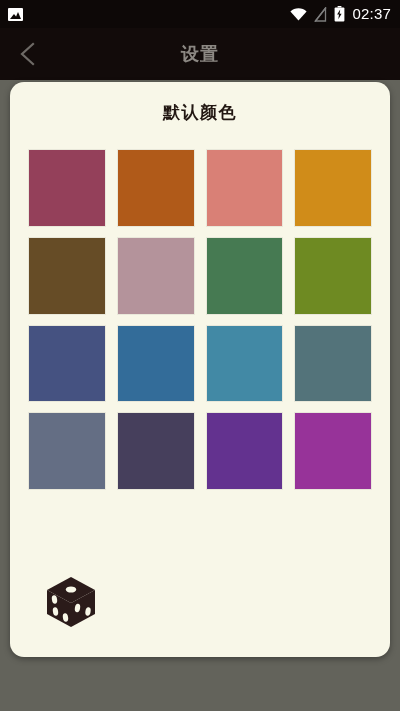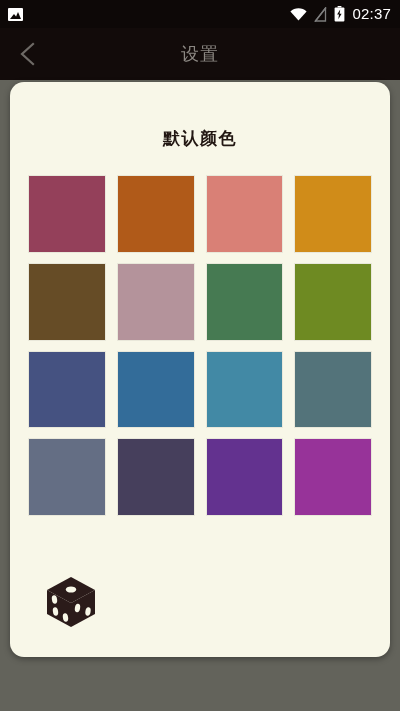--- a/index.html
+++ b/index.html
@@ -106,21 +106,21 @@
     box-shadow: 0 2px 6px rgba(0,0,0,0.35);
     overflow: hidden;
   }
 
   .card-title {
     text-align: center;
     color: #221712;
     font-size: 17px;
     font-weight: bold;
     letter-spacing: 1.5px;
-    margin-top: 45px;
+    margin-top: 19px;
   }
 
   .swatch-grid {
     margin-top: 26px;
     padding: 0 19px;
     display: grid;
     grid-template-columns: repeat(4, 1fr);
     gap: 12px 13px;
   }
 
@@ -171,21 +171,21 @@
       <svg class="icon-battery" viewBox="0 0 11 16">
         <rect x="3.6" y="0" width="3.8" height="1.4" fill="#ffffff"></rect>
         <rect x="0.6" y="1.4" width="9.8" height="14.2" rx="1" fill="#ffffff"></rect>
         <path d="M6.2 3.4 L3.1 8.6 L5.0 8.6 L4.3 13.3 L7.6 7.7 L5.6 7.7 Z" fill="#0d0807"></path>
       </svg>
     </span>
     <span class="status-time">02:37</span>
   </div>
 </div>
 
-<div class="app-bar" style="background: rgb(18, 11, 10);">
+<div class="app-bar" style="background: rgb(18, 11, 10); font-weight: bold;">
   <div class="back-button">
     <svg class="icon-chevron-left" viewBox="0 0 20 26">
       <polyline points="15,3 4,13 15,23" fill="none" stroke="#6e6a66" stroke-width="2.2" stroke-linecap="square" stroke-linejoin="miter"></polyline>
     </svg>
   </div>
   <div class="app-title" style="color: rgb(140, 136, 131);">设置</div>
 </div>
 
 <div class="card" style="background: rgb(248, 247, 232);">
   <div class="card-title">默认颜色</div>

